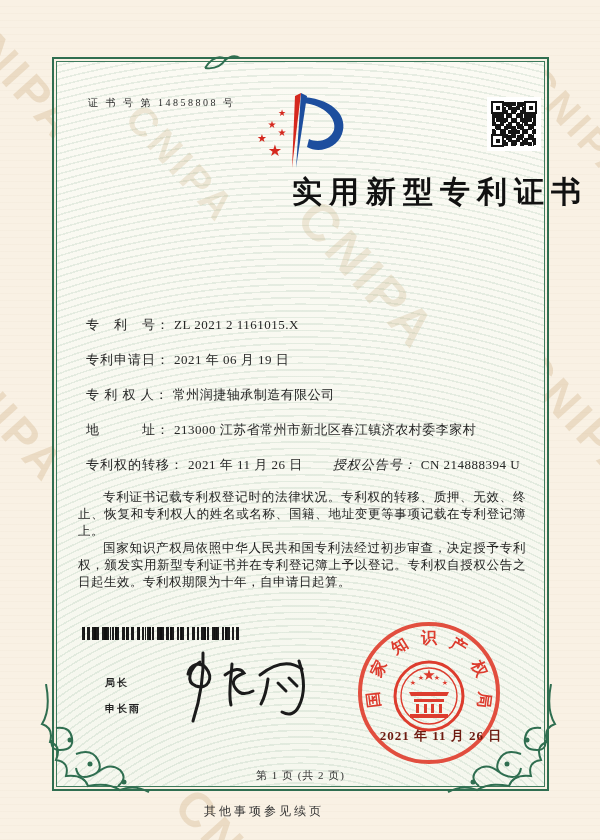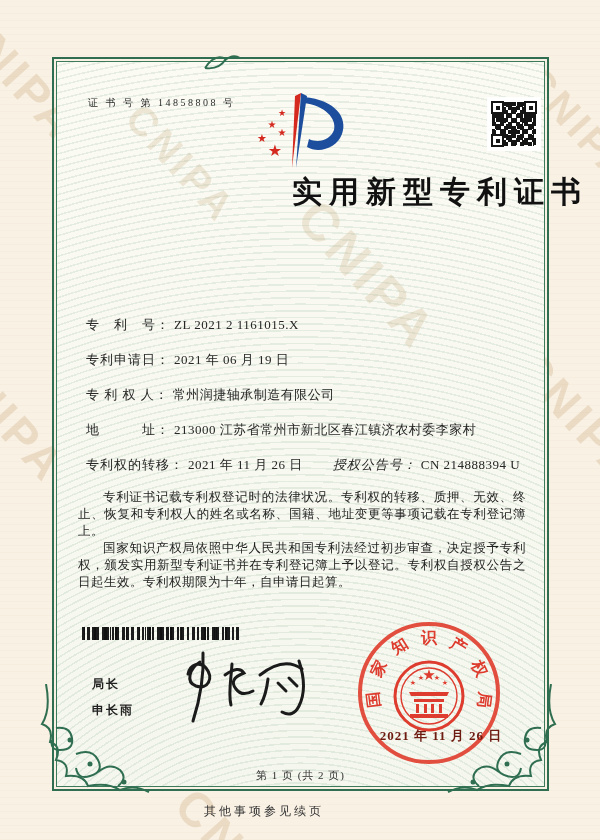--- a/index.html
+++ b/index.html
@@ -65,22 +65,22 @@
   
   .barcode {
     position:absolute; left:82px; top:627px; width:158px; height:13px;
     background:
       repeating-linear-gradient(90deg,#1c1c1c 0 2px,transparent 2px 5px),
       repeating-linear-gradient(90deg,#1c1c1c 0 1px,transparent 1px 7px),
       repeating-linear-gradient(90deg,#111 0 3px,transparent 3px 11px);
   }
   
   .officer-title, .officer-name {
-    position:absolute; left:92px; font-family:Liberation Mono, monospace;
-    font-weight:bold; font-size:12px; color:#222; letter-spacing:2px;
+    position:absolute; left:105px; font-family:Liberation Mono, monospace;
+    font-weight:bold; font-size:10px; color:#222; letter-spacing:2px;
   }
   .officer-title { top:676px; } .officer-name { top:702px; }
   .signature { position:absolute; left:170px; top:648px; width:160px; height:80px; }
   
   .seal {
     position:absolute; left:358px; top:622px; width:142px; height:142px;
     border:4.5px solid rgba(224,56,40,0.92); border-radius:50%; opacity:0.96;
   }
   .seal-ch {
     position:absolute; left:50%; top:50%;

